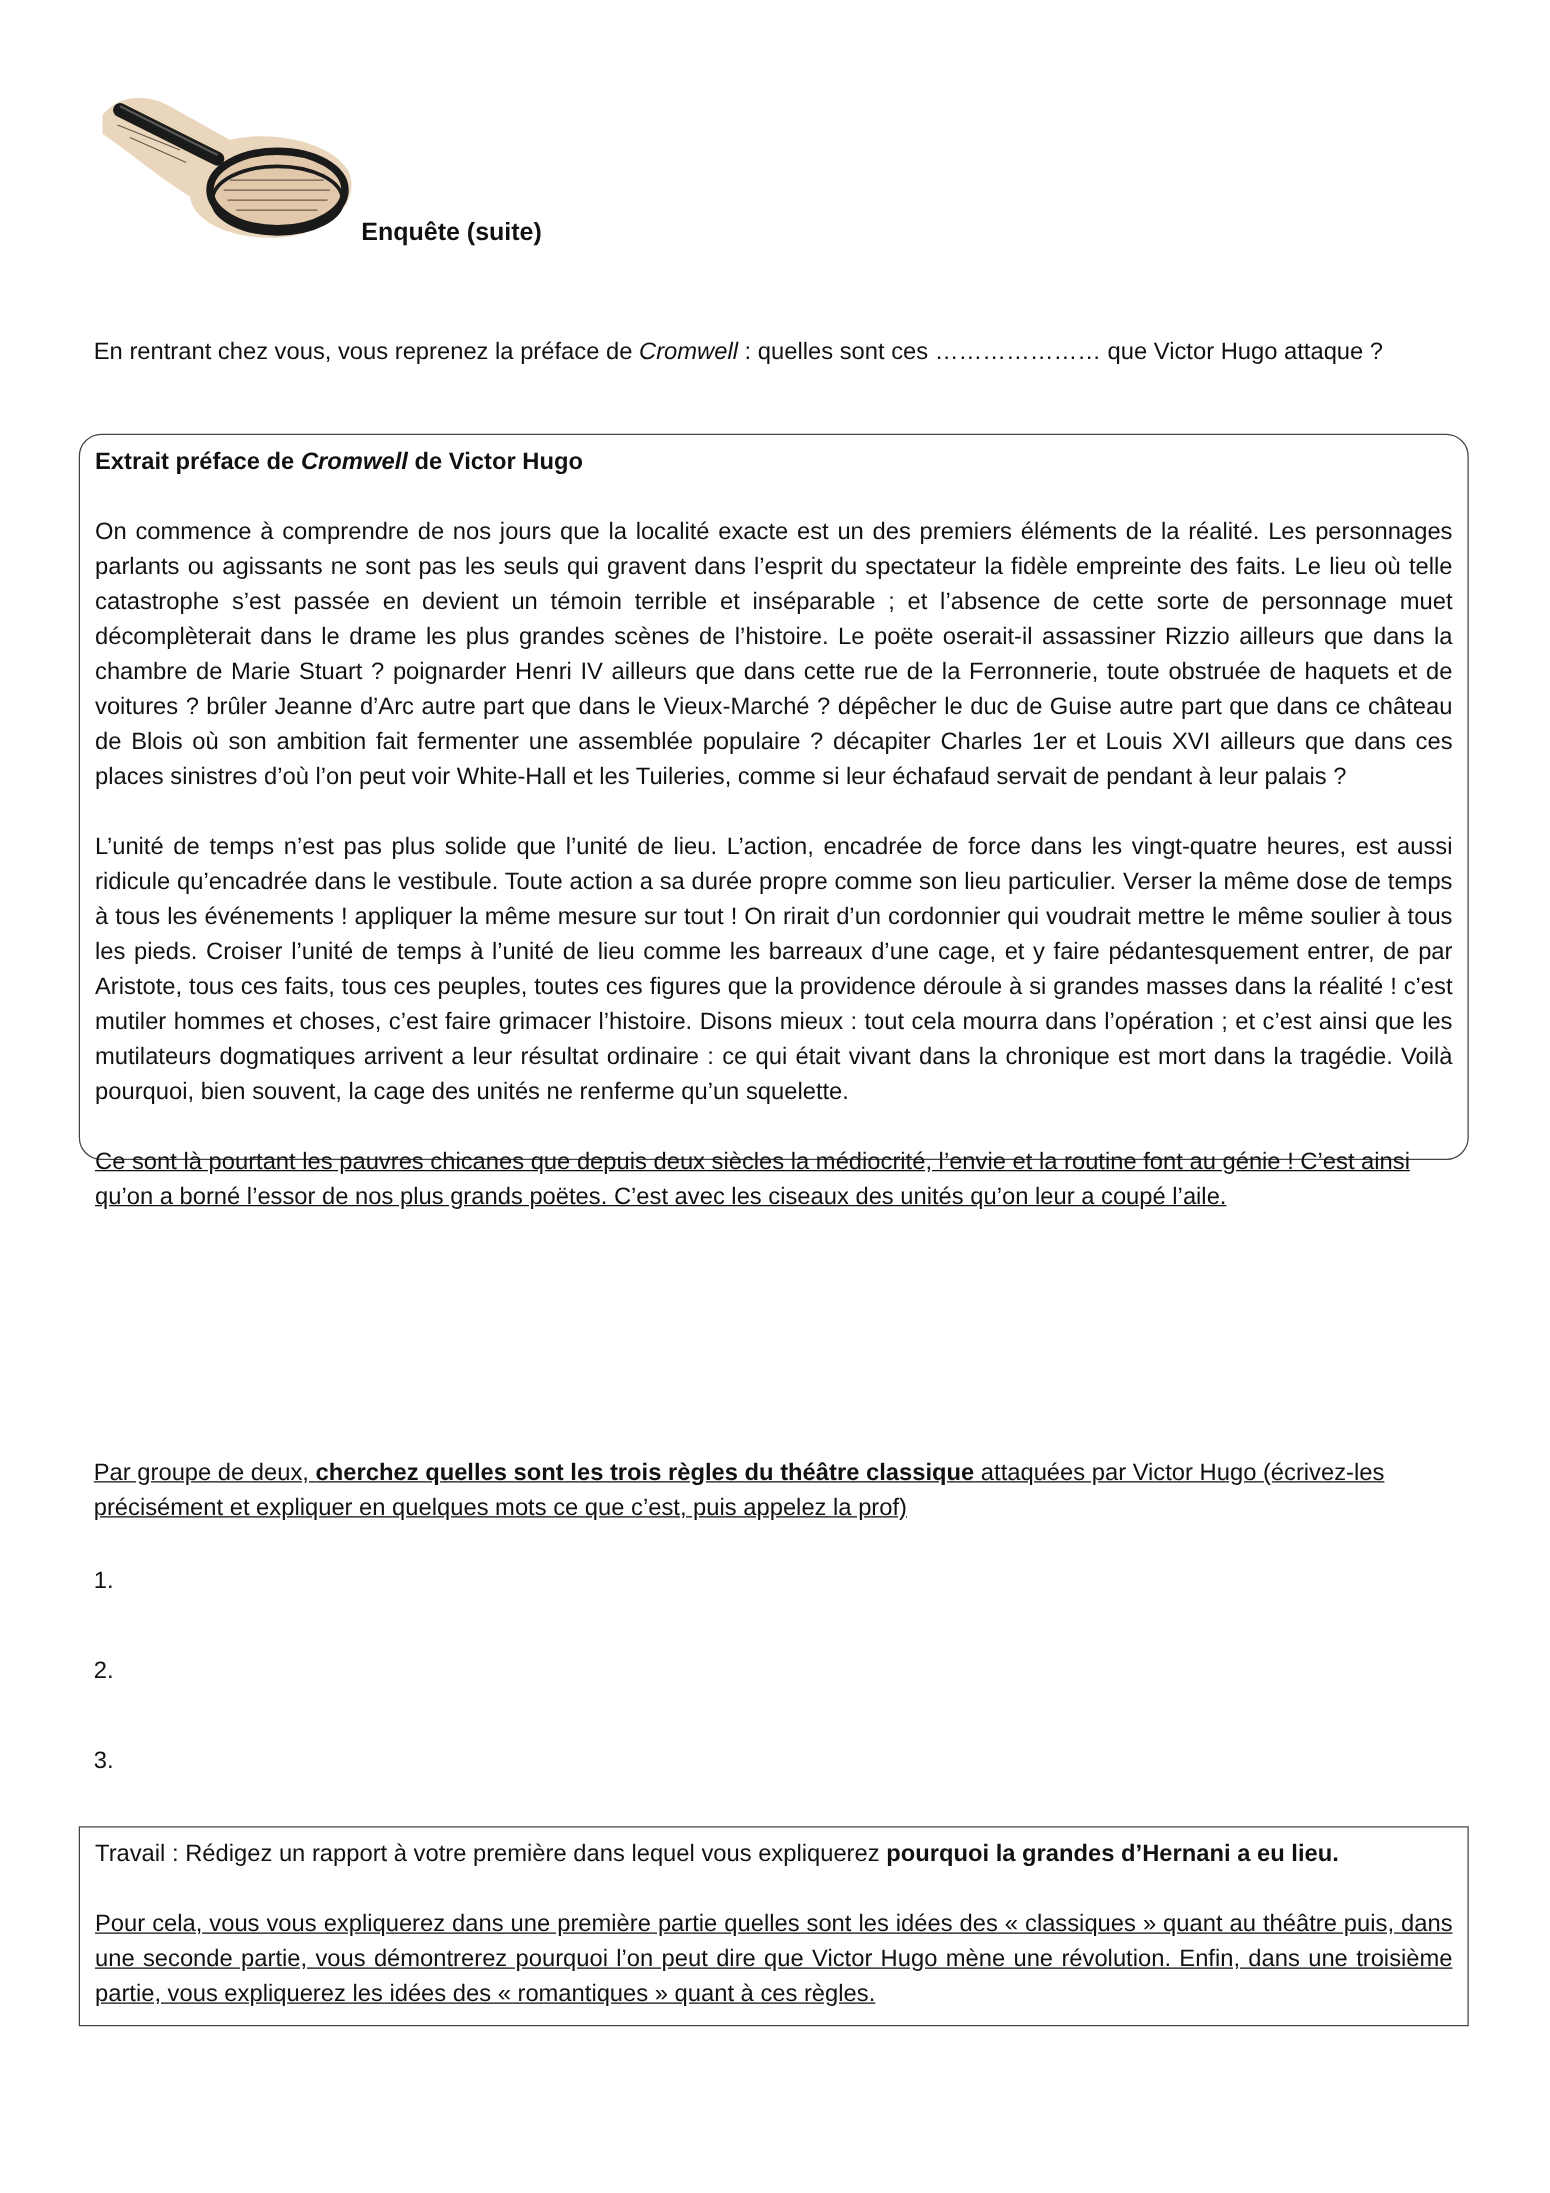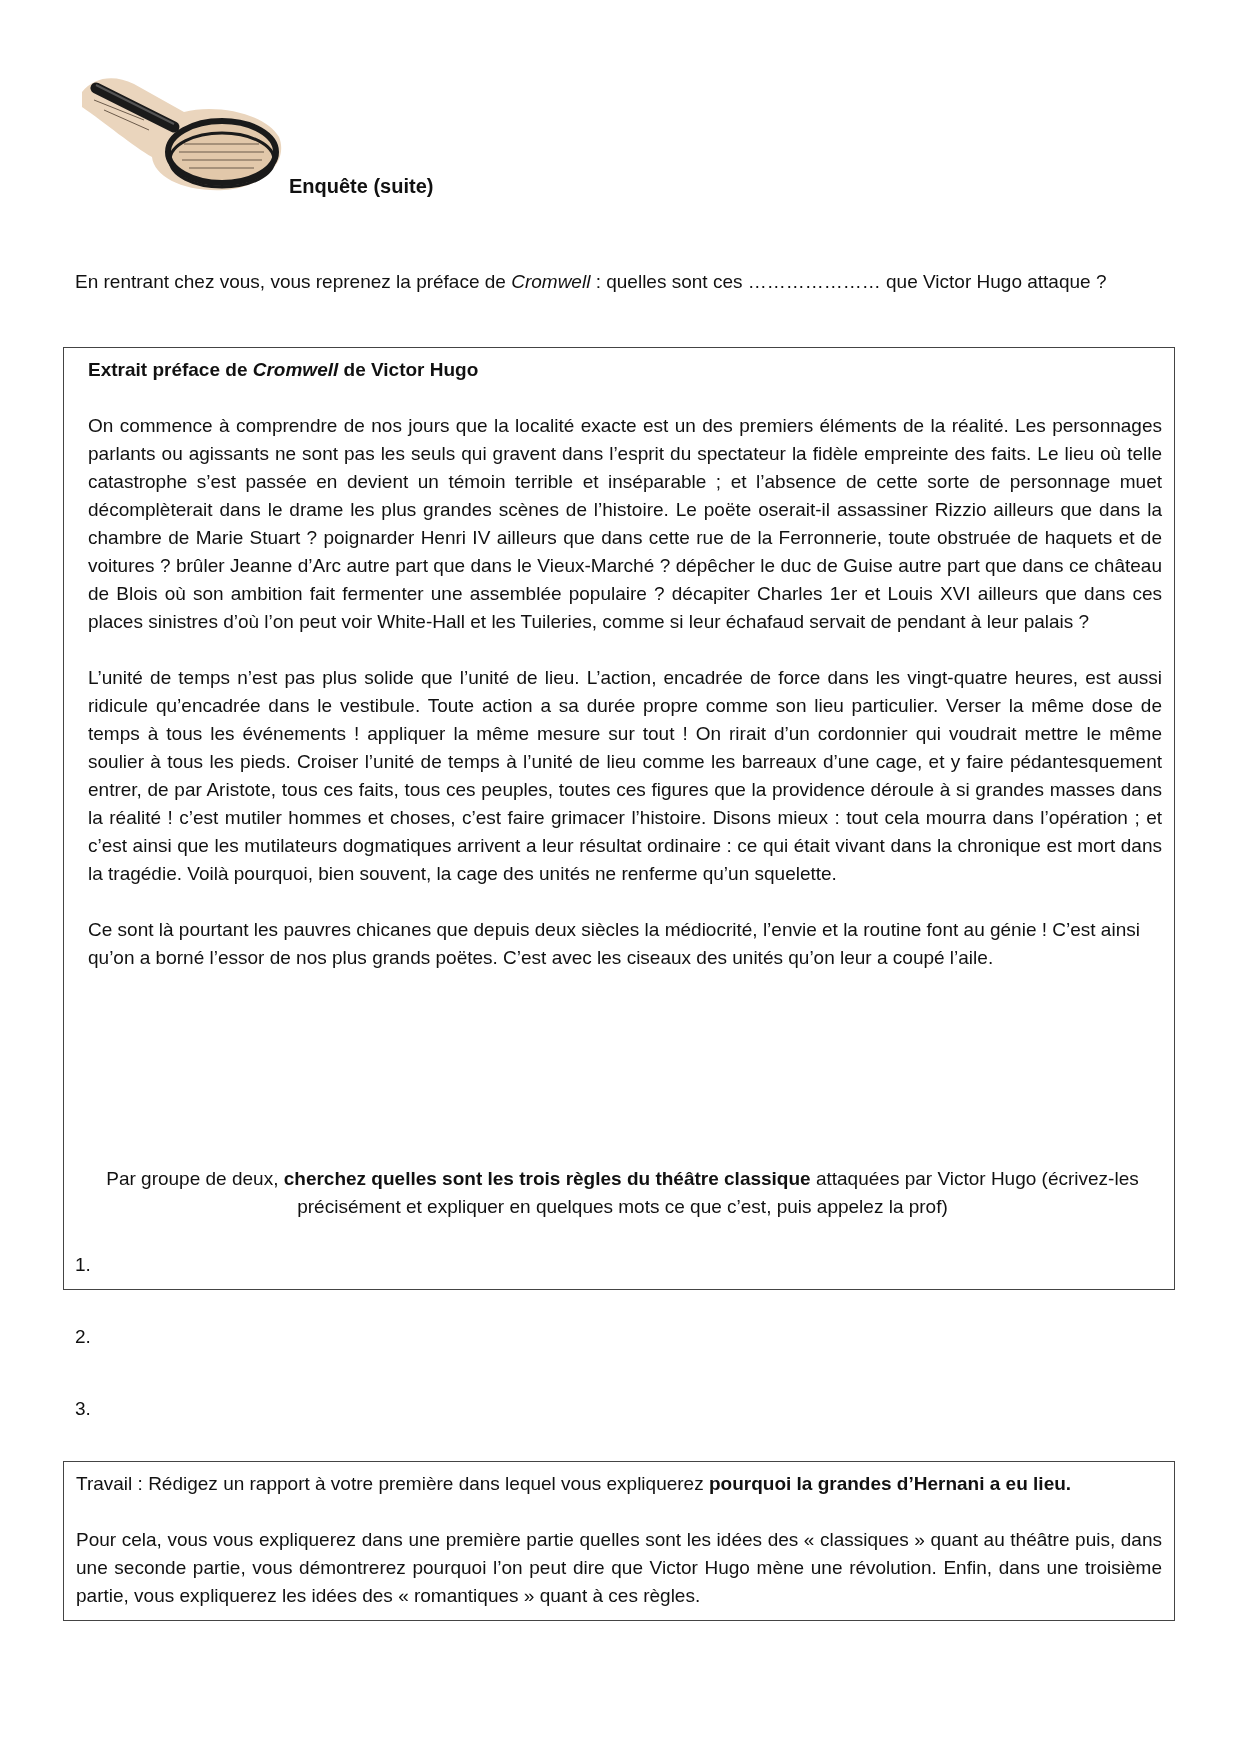--- a/index.html
+++ b/index.html
@@ -8,31 +8,31 @@
   .page { position: absolute; left: 0; top: 0; width: 1240px; height: 1754px; }
 
   .logo { position: absolute; left: 74px; top: 72px; width: 220px; height: 122px; }
   .title { position: absolute; left: 289px; top: 175px; font-size: 20px; font-weight: bold; }
 
   .intro { position: absolute; left: 75px; top: 234px; width: 1095px; font-size: 19px;
            line-height: 28px; text-align: justify; text-align-last: left; margin-top: 34px; }
   .intro .dots { letter-spacing: 0px; }
 
   .box { position: absolute; border: 1.5px solid #444; box-sizing: border-box; }
-  .box1 { left: 63px; top: 347px; width: 1112px; height: 943px; padding: 8px 12px 0 24px; }
+  .box1 { left: 63px; top: 347px; width: 1112px; height: 581px; padding: 8px 12px 0 12px; border-radius: 18px; }
   .box2 { left: 63px; top: 1461px; width: 1112px; height: 160px; padding: 8px 12px 0 12px; }
 
   .box p, .sec p { margin: 0; font-size: 19px; line-height: 28px; text-align: justify; }
   .box .heading { font-weight: bold; margin-bottom: 28px; }
   .box p.para { margin-bottom: 28px; }
-  .box p.para.last { margin-bottom: 0; }
+  .box p.para.last { margin-bottom: 0; text-decoration: underline; }
   .box p.leftish { text-align: left; }
 
   .sec { position: absolute; left: 75px; top: 1165px; width: 1095px; }
-  .sec p { text-align: center; }
+  .sec p { text-align: left; text-decoration: underline; }
   .num { position: absolute; left: 75px; font-size: 19px; }
   .n1 { top: 1254px; } .n2 { top: 1326px; } .n3 { top: 1398px; }
 
   b { font-weight: bold; }
   i { font-style: italic; }
 </style>
 </head>
 <body>
 
 <div class="page">

